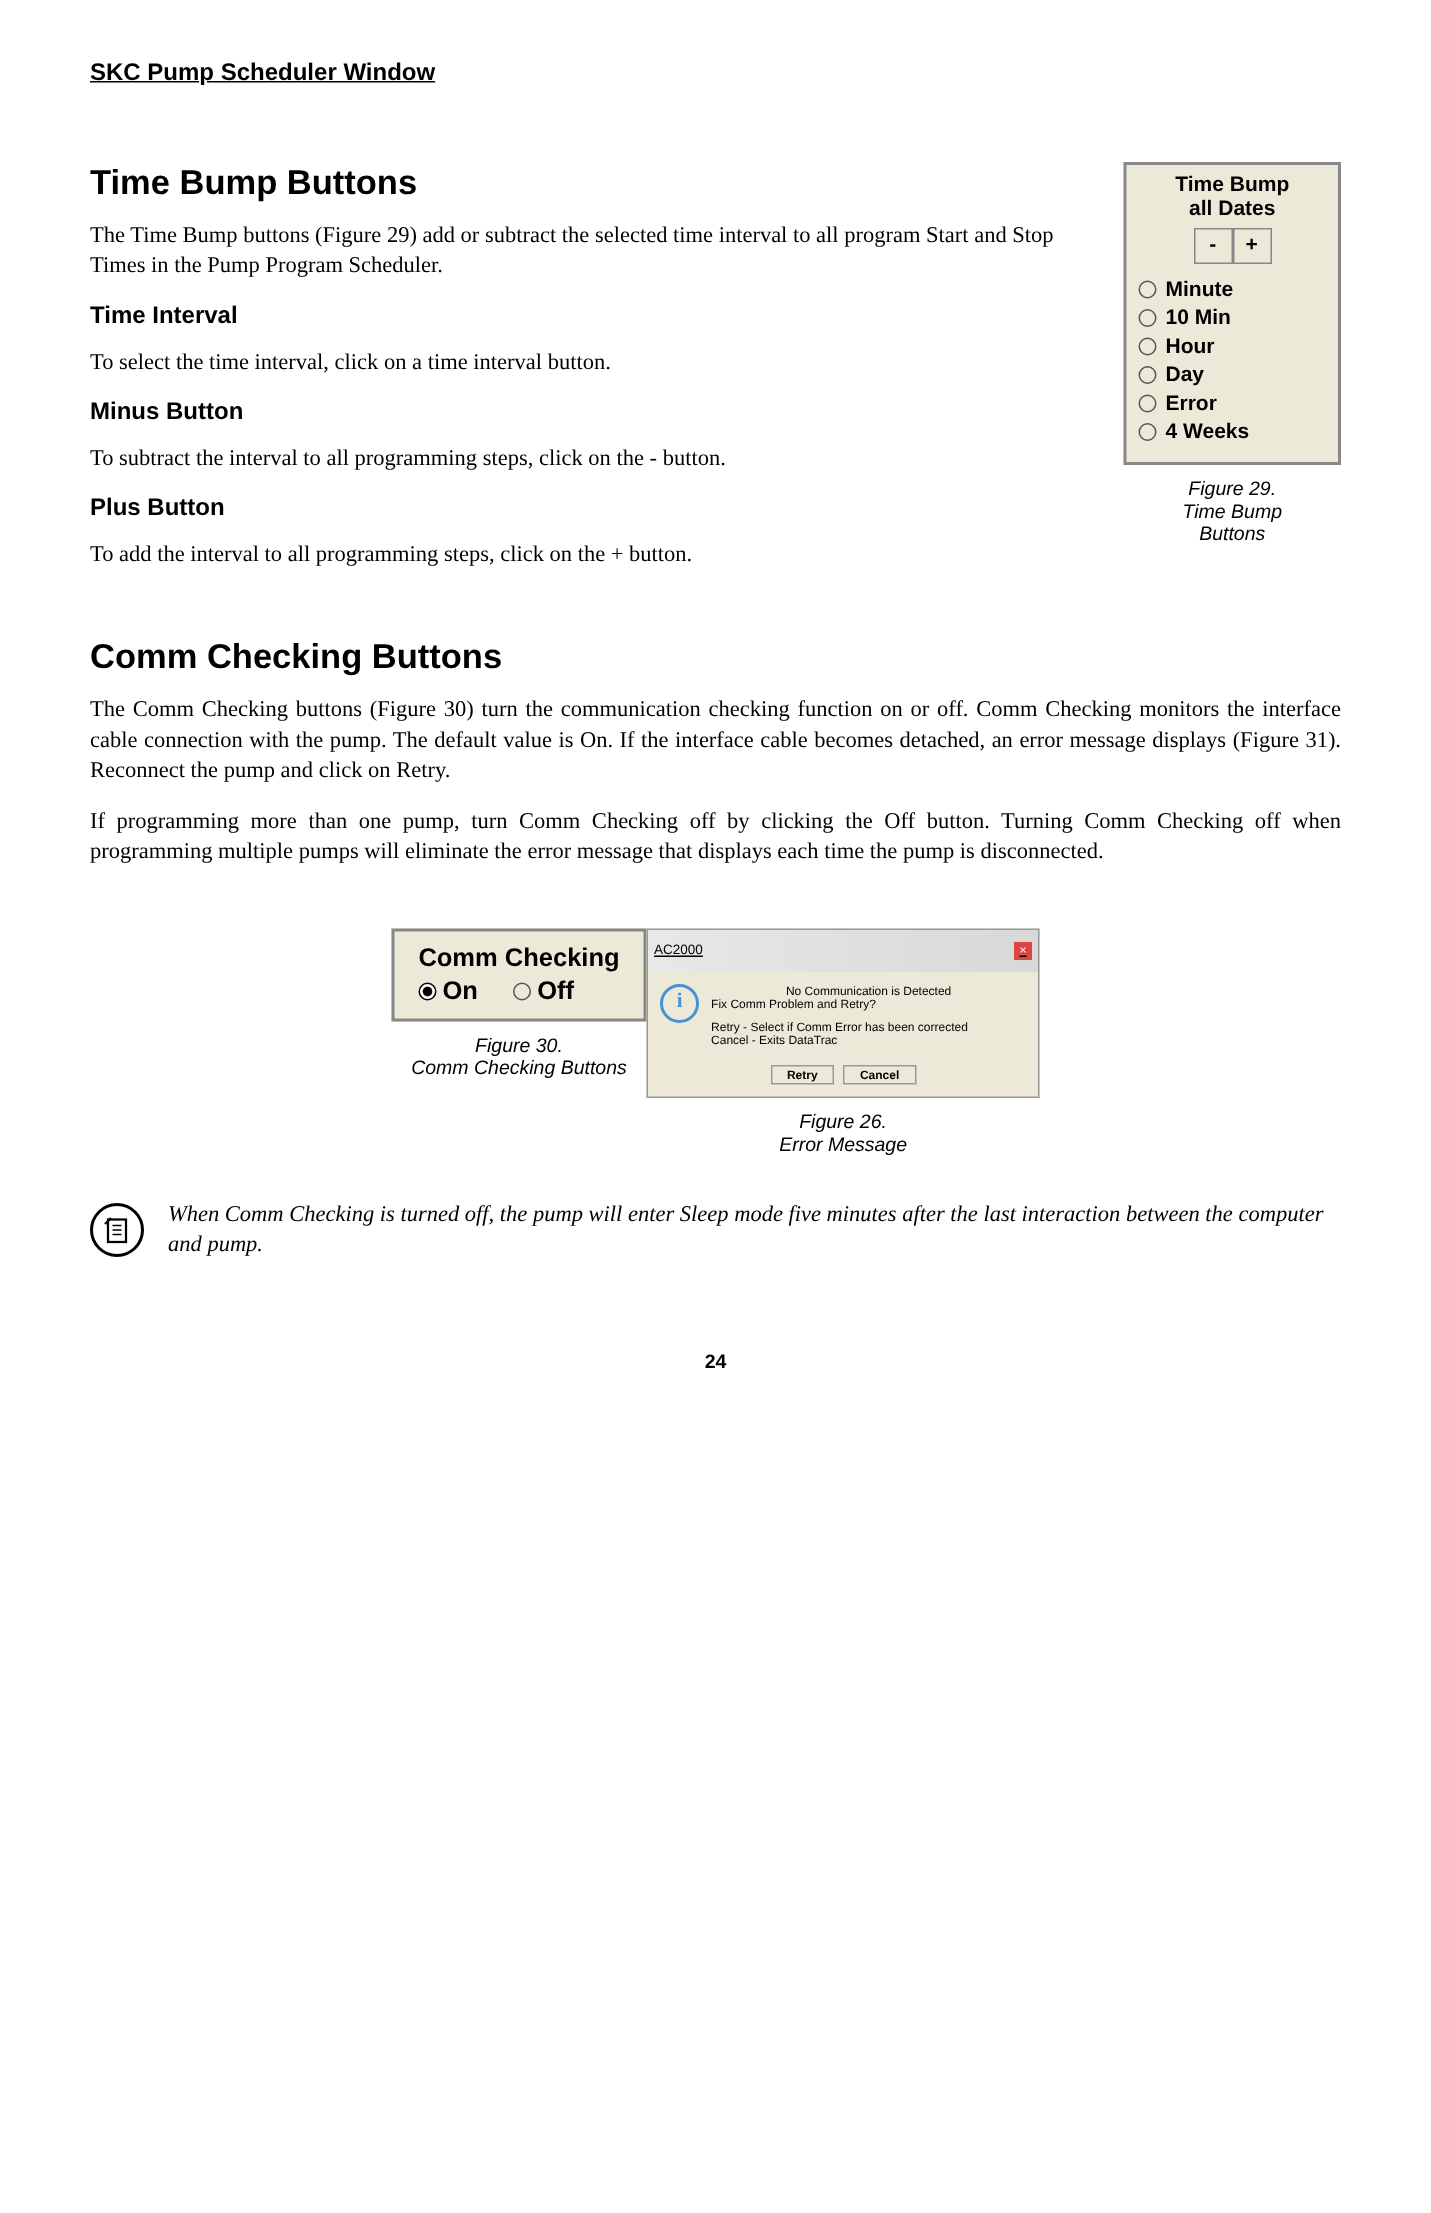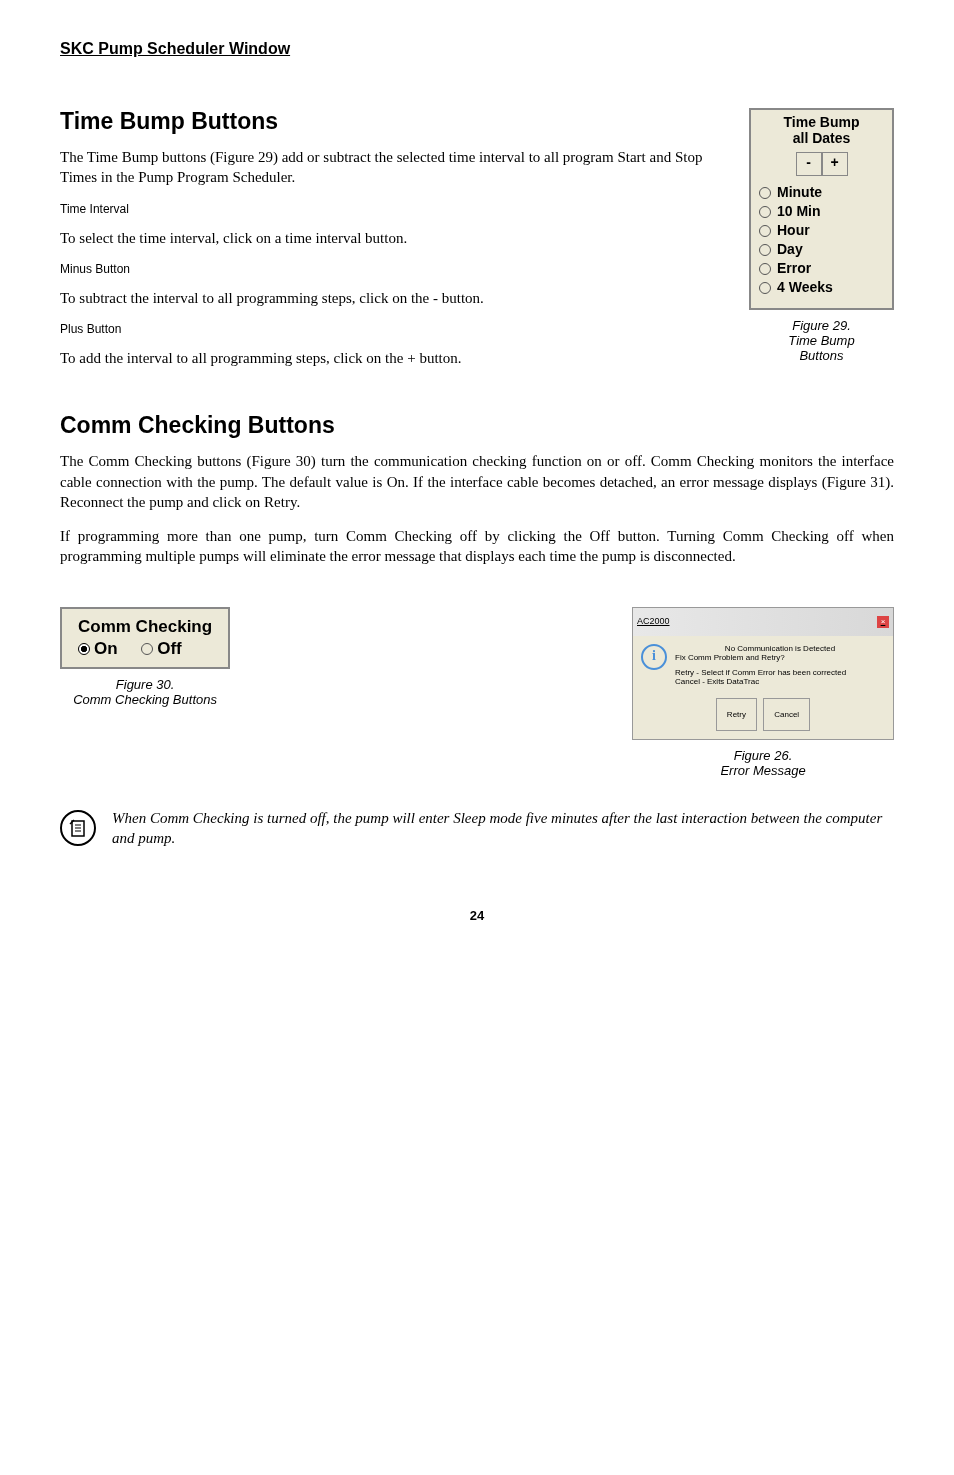--- a/index.html
+++ b/index.html
@@ -19,22 +19,22 @@
     }
     h1 {
       font-family: Arial, Helvetica, sans-serif;
       font-weight: bold;
       font-size: 23px;
       margin-bottom: 2px;
       margin-top: 0;
     }
     h2 {
       font-family: Arial, Helvetica, sans-serif;
-      font-weight: normal;
-      font-size: 12px;
+      font-weight: bold;
+      font-size: 16px;
       margin-bottom: 2px;
     }
     p {
       font-size: 15px;
       margin-top: 12px;
       margin-bottom: 14px;
       line-height: 1.35;
     }
     .body-text {
       text-align: justify;
@@ -131,21 +131,21 @@
       border-radius: 50%;
       margin-right: 4px;
       vertical-align: middle;
     }
     .comm-options {
       font-weight: bold;
       font-size: 17px;
     }
     .figures-row {
       display: flex;
-      justify-content: space-between;
+      justify-content: center;
       align-items: flex-start;
       margin-top: 40px;
       margin-bottom: 30px;
     }
     .fig-block {
       text-align: center;
     }
     .error-dialog {
       border: 1px solid #999;
       font-family: Tahoma, Arial, sans-serif;
@@ -194,23 +194,24 @@
       font-size: 8px;
     }
     .error-buttons {
       text-align: center;
       padding: 4px 0 8px 0;
     }
     .dlg-button {
       display: inline-block;
       border: 1px solid #999;
       background: #ece9d8;
-      padding: 11px 10px;
+      padding: 1px 10px;
       font-size: 8px;
       margin: 0 2px;
+      font-weight: bold;
     }
     .note-row {
       display: flex;
       align-items: center;
       gap: 16px;
     }
     .note-icon {
       width: 32px;
       height: 32px;
       border: 2px solid #000;

